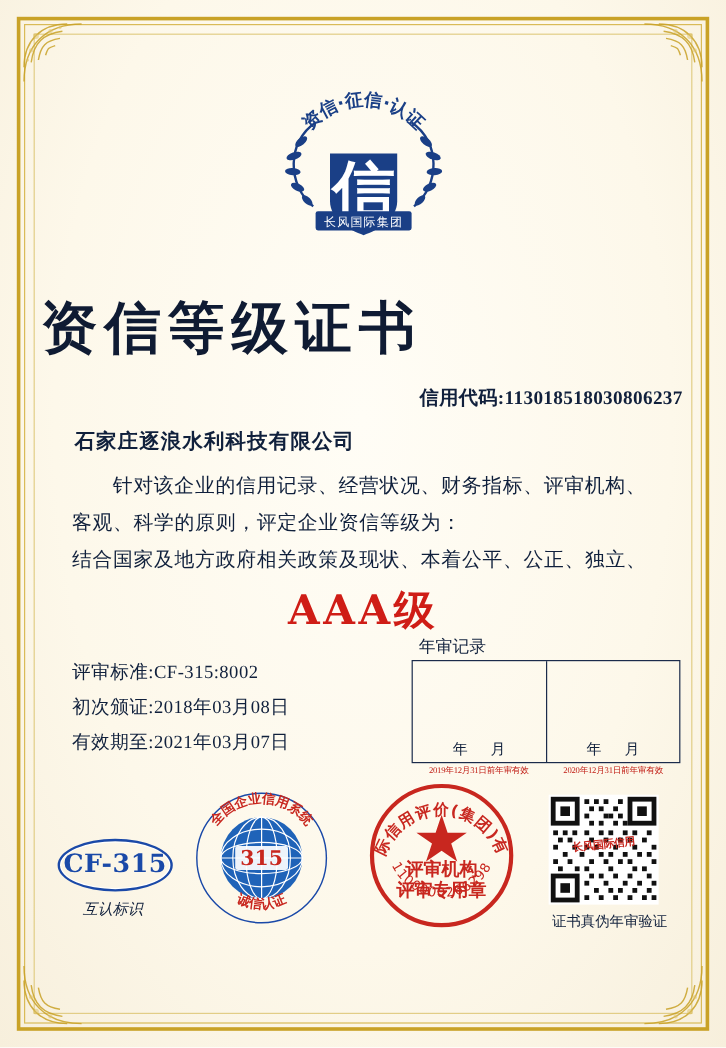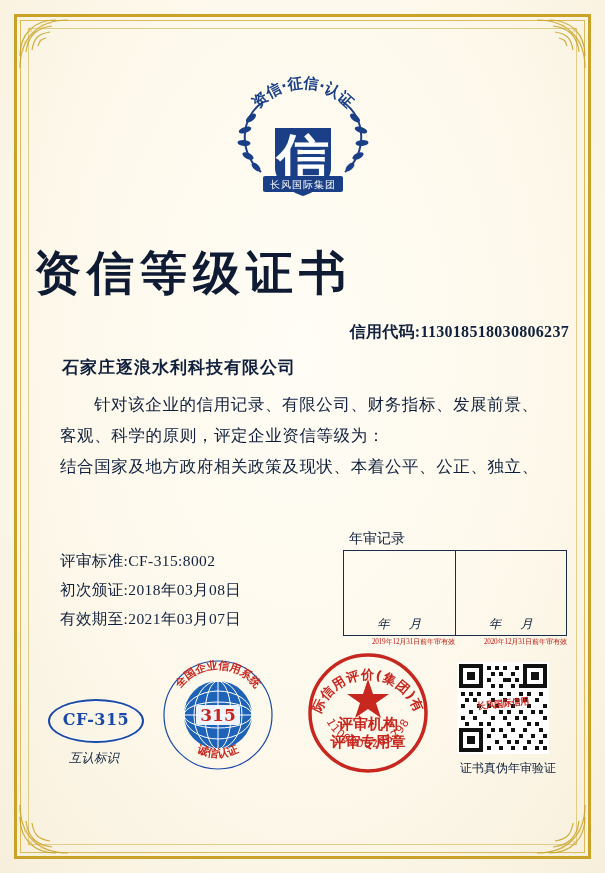--- a/index.html
+++ b/index.html
@@ -146,21 +146,20 @@
   .annual-title {
     font-size: 14px;
     color: #10203c;
     padding-left: 6px;
     margin-bottom: 2px;
   }
   .annual-box {
     border: 1px solid #1b2b4b;
     height: 84px;
     display: flex;
-    font-style: italic;
   }
   .annual-cell {
     flex: 1;
     position: relative;
     border-right: 1px solid #1b2b4b;
   }
   .annual-cell:last-child { border-right: none; }
   .annual-cell .ym {
     position: absolute;
     bottom: 2px;
@@ -170,21 +169,21 @@
     color: #10203c;
     letter-spacing: 8px;
     text-indent: 8px;
   }
   .annual-foot {
     display: flex;
     margin-top: 1px;
   }
   .annual-foot span {
     flex: 1;
-    text-align: right;
+    text-align: center;
     font-size: 7.2px;
     color: #c01a12;
     letter-spacing: -.2px;
   }
 
   
   .bottom {
     position: absolute;
     bottom: 40px;
     left: 0;
@@ -197,21 +196,21 @@
     bottom: 32px;
     width: 92px;
     text-align: center;
   }
   .cf315 .oval {
     width: 92px;
     height: 40px;
     border: 2px solid #1a49a8;
     border-radius: 50%;
     color: #1a49a8;
-    font-size: 16px;
+    font-size: 21px;
     font-weight: bold;
     line-height: 38px;
     letter-spacing: .5px;
     font-family: "DejaVu Serif", serif;
     box-shadow: inset 0 0 0 1px #fff;
   }
   .cf315 .cap {
     margin-top: 7px;
     font-size: 12.5px;
     color: #10203c;
@@ -377,25 +376,26 @@
 
     <div class="cert-title">资信等级证书</div>
 
     <div class="credit-code">
       <span>信用代码:</span><span>113018518030806237</span>
     </div>
 
     <div class="company">石家庄逐浪水利科技有限公司</div>
 
     <div class="body-text">
-      <p class="indent">针对该企业的信用记录、有限公司、财务指标、发展前景、</p>
+      <p class="indent">针对该企业的信用记录、经营状况、财务指标、评审机构、</p>
       <p>客观、科学的原则，评定企业资信等级为：</p>
       <p>结合国家及地方政府相关政策及现状、本着公平、公正、独立、</p>
     </div>
 
+    <div class="grade">AAA级</div>
 
     <div class="info">
       <div>评审标准:CF-315:8002</div>
       <div>初次颁证:2018年03月08日</div>
       <div>有效期至:2021年03月07日</div>
     </div>
 
     <div class="annual">
       <div class="annual-title">年审记录</div>
       <div class="annual-box">

